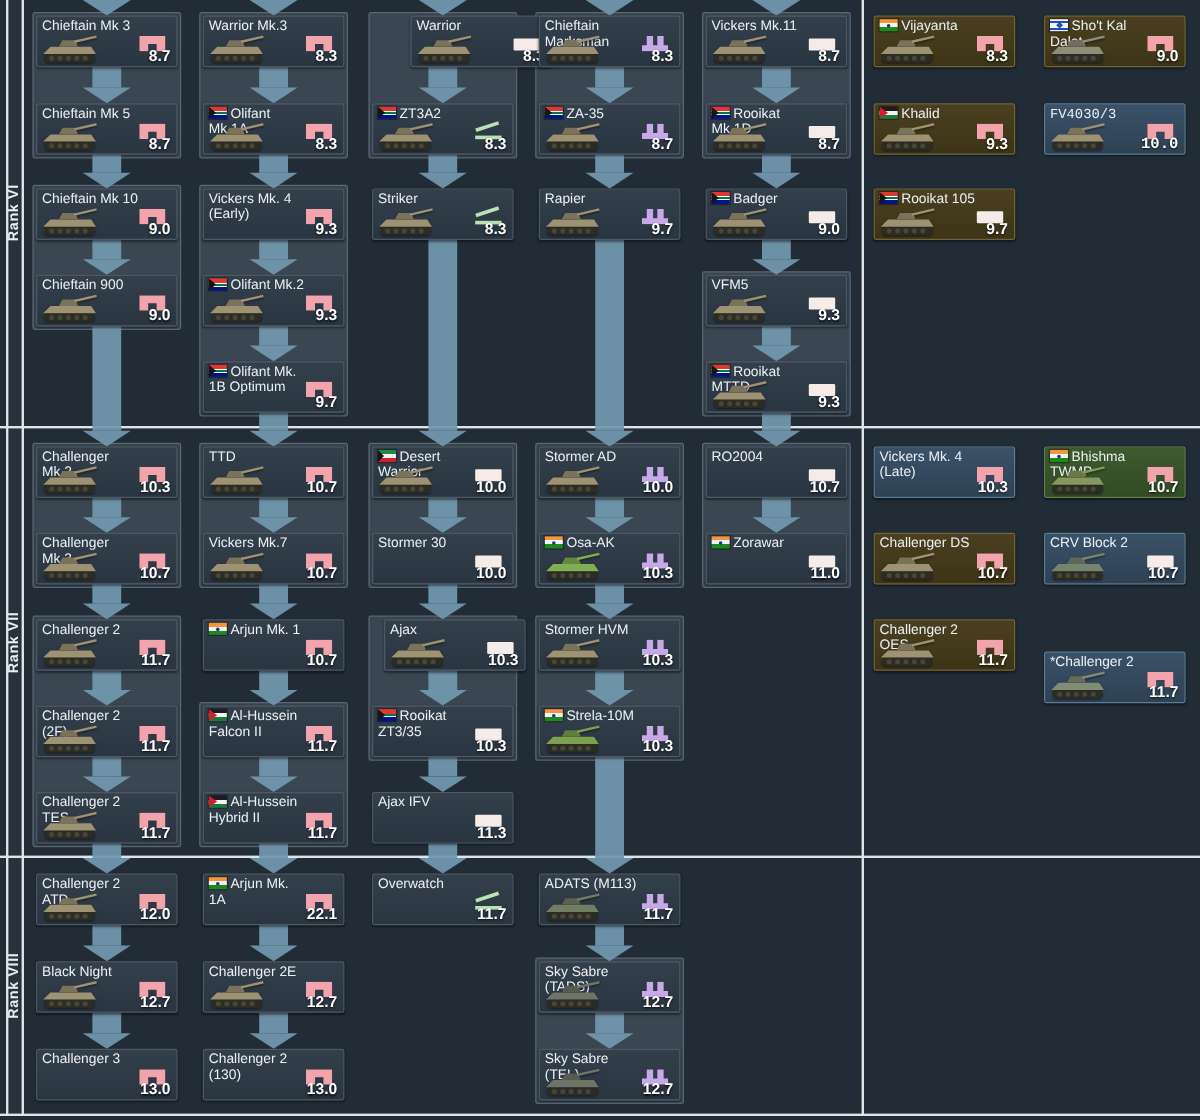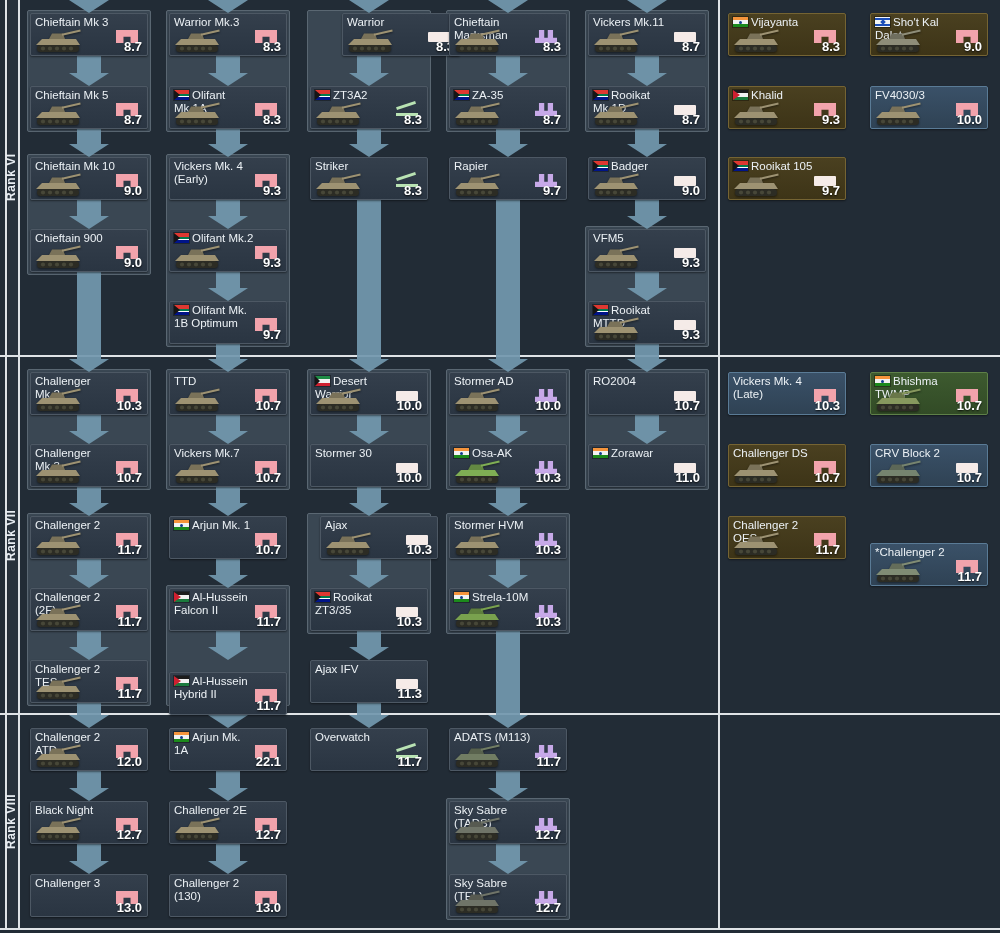--- a/index.html
+++ b/index.html
@@ -545,21 +545,21 @@
     <circle cx="24" cy="19.5" r="2.1" fill="#474738"></circle>
           <circle cx="31" cy="19.5" r="2.1" fill="#474738"></circle>
     <circle cx="38" cy="19.5" r="2.1" fill="#474738"></circle>
     <path d="M3 16 L47 16 L43 10 L9 10 Z" fill="#8e8d79"></path>
     <path d="M16 10 L32 10 L30 4.5 L19 4.5 Z" fill="#6f6e5e"></path>
     <rect x="29" y="4.8" width="19" height="2" fill="#8e8d79" transform="rotate(-13 29 6)"></rect>
   </svg>
         <span class="ic mbt"></span>
         <div class="br">9.0</div>
       </div>
-      <div class="card squadron" style="left: 870px; top: 86px;">
+      <div class="card squadron" style="left: 870px; top: 86px; font-family: Liberation Mono, monospace;">
         <div class="name">FV4030/3</div>
         <svg class="tankimg" width="52" height="24" viewBox="0 0 52 24">
     <rect x="4" y="16" width="42" height="7" rx="3.5" fill="#2c2c24"></rect>
     <circle cx="10" cy="19.5" r="2.1" fill="#474738"></circle>
           <circle cx="17" cy="19.5" r="2.1" fill="#474738"></circle>
     <circle cx="24" cy="19.5" r="2.1" fill="#474738"></circle>
           <circle cx="31" cy="19.5" r="2.1" fill="#474738"></circle>
     <circle cx="38" cy="19.5" r="2.1" fill="#474738"></circle>
     <path d="M3 16 L47 16 L43 10 L9 10 Z" fill="#9d9272"></path>
     <path d="M16 10 L32 10 L30 4.5 L19 4.5 Z" fill="#7a7259"></path>
@@ -683,21 +683,21 @@
       <div class="card" style="left: 169px; top: 516px;">
         <div class="name"><span class="flag flag-india"></span>Arjun Mk. 1</div>
         <span class="ic mbt"></span>
         <div class="br">10.7</div>
       </div>
       <div class="card" style="left: 169px; top: 588px;">
         <div class="name"><span class="flag flag-jordan"></span>Al-Hussein Falcon II</div>
         <span class="ic mbt"></span>
         <div class="br">11.7</div>
       </div>
-      <div class="card" style="left: 169px; top: 660px; margin-top: 12px;">
+      <div class="card" style="left: 169px; top: 660px;">
         <div class="name"><span class="flag flag-jordan"></span>Al-Hussein Hybrid II</div>
         <span class="ic mbt"></span>
         <div class="br">11.7</div>
       </div>
       <div class="card" style="left: 310px; top: 372px;">
         <div class="name"><span class="flag flag-kuwait"></span>Desert Warrior</div>
         <svg class="tankimg" width="52" height="24" viewBox="0 0 52 24">
     <rect x="4" y="16" width="42" height="7" rx="3.5" fill="#2c2c24"></rect>
     <circle cx="10" cy="19.5" r="2.1" fill="#474738"></circle>
           <circle cx="17" cy="19.5" r="2.1" fill="#474738"></circle>

